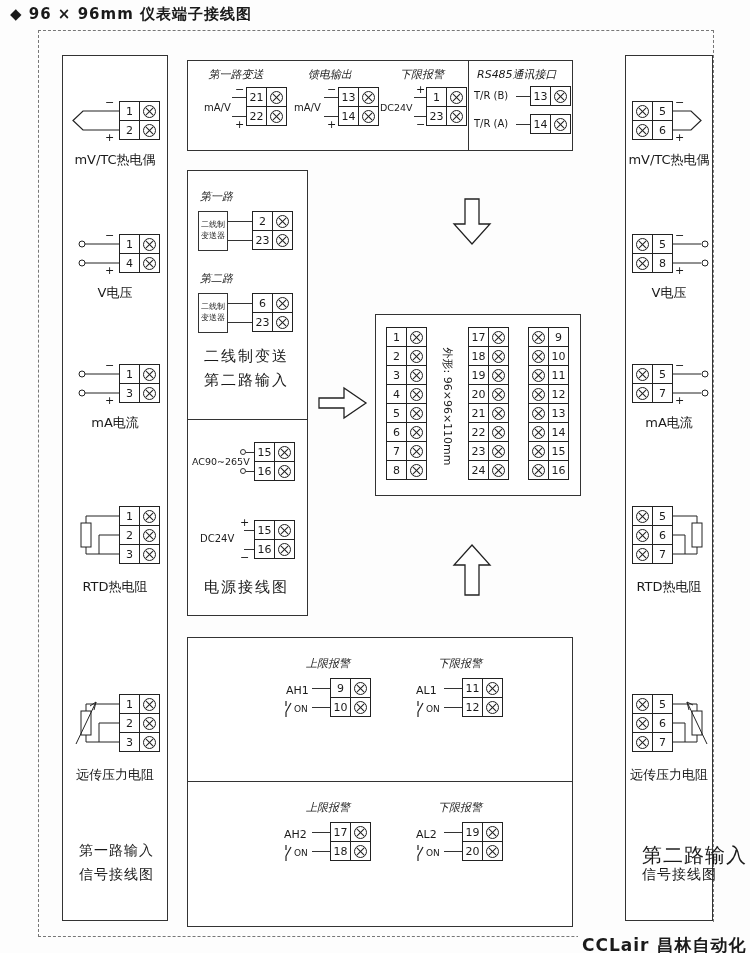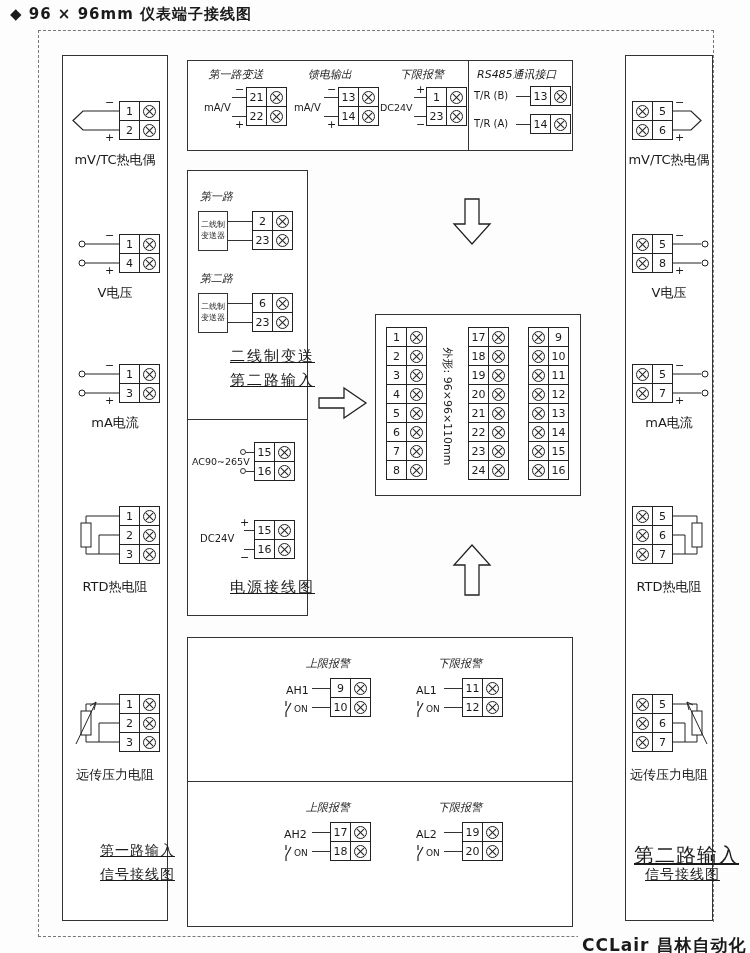--- a/index.html
+++ b/index.html
@@ -4,21 +4,21 @@
 <style>
 *{box-sizing:border-box;}
 html,body{margin:0;padding:0;background:#e9e9e9;}
 .page{position:relative;width:750px;height:953px;background:#fdfdfd;font-family:"DejaVu Sans","Liberation Sans",sans-serif;color:#1a1a1a;overflow:hidden;}
 .page-title{position:absolute;left:10px;top:5px;font-size:15px;font-weight:bold;letter-spacing:1px;white-space:nowrap;}
 .outer-border{position:absolute;left:38px;top:30px;width:676px;height:907px;border:1px dashed #777;}
 .panel{position:absolute;border:1px solid #333;background:#fff;}
 .lbl{position:absolute;white-space:nowrap;}
 .io-block{position:absolute;left:0;width:100%;}
 .io-label{position:absolute;left:0;width:100%;text-align:center;font-size:13px;white-space:nowrap;}
-.cap{position:absolute;left:8px;width:100%;text-align:right;font-size:15px;letter-spacing:2px;white-space:nowrap;text-decoration:underline;}
+.cap{position:absolute;left:16px;width:100%;text-align:left;font-size:15px;letter-spacing:2px;white-space:nowrap;}
 .tstack{position:absolute;display:flex;flex-direction:column;}
 .trow{display:flex;}
 .trow + .trow{margin-top:-1px;}
 .tcell{width:21px;height:20px;border:1px solid #222;background:#fff;display:flex;align-items:center;justify-content:center;flex:none;}
 .tcell + .tcell{margin-left:-1px;}
 .tcell.num{font-size:11px;}
 .screw{width:13px;height:13px;border:1px solid #222;border-radius:50%;position:relative;flex:none;}
 .screw::before,.screw::after{content:"";position:absolute;left:0;top:5px;width:11px;height:1px;background:#222;}
 .screw::before{transform:rotate(45deg);}
 .screw::after{transform:rotate(-45deg);}

